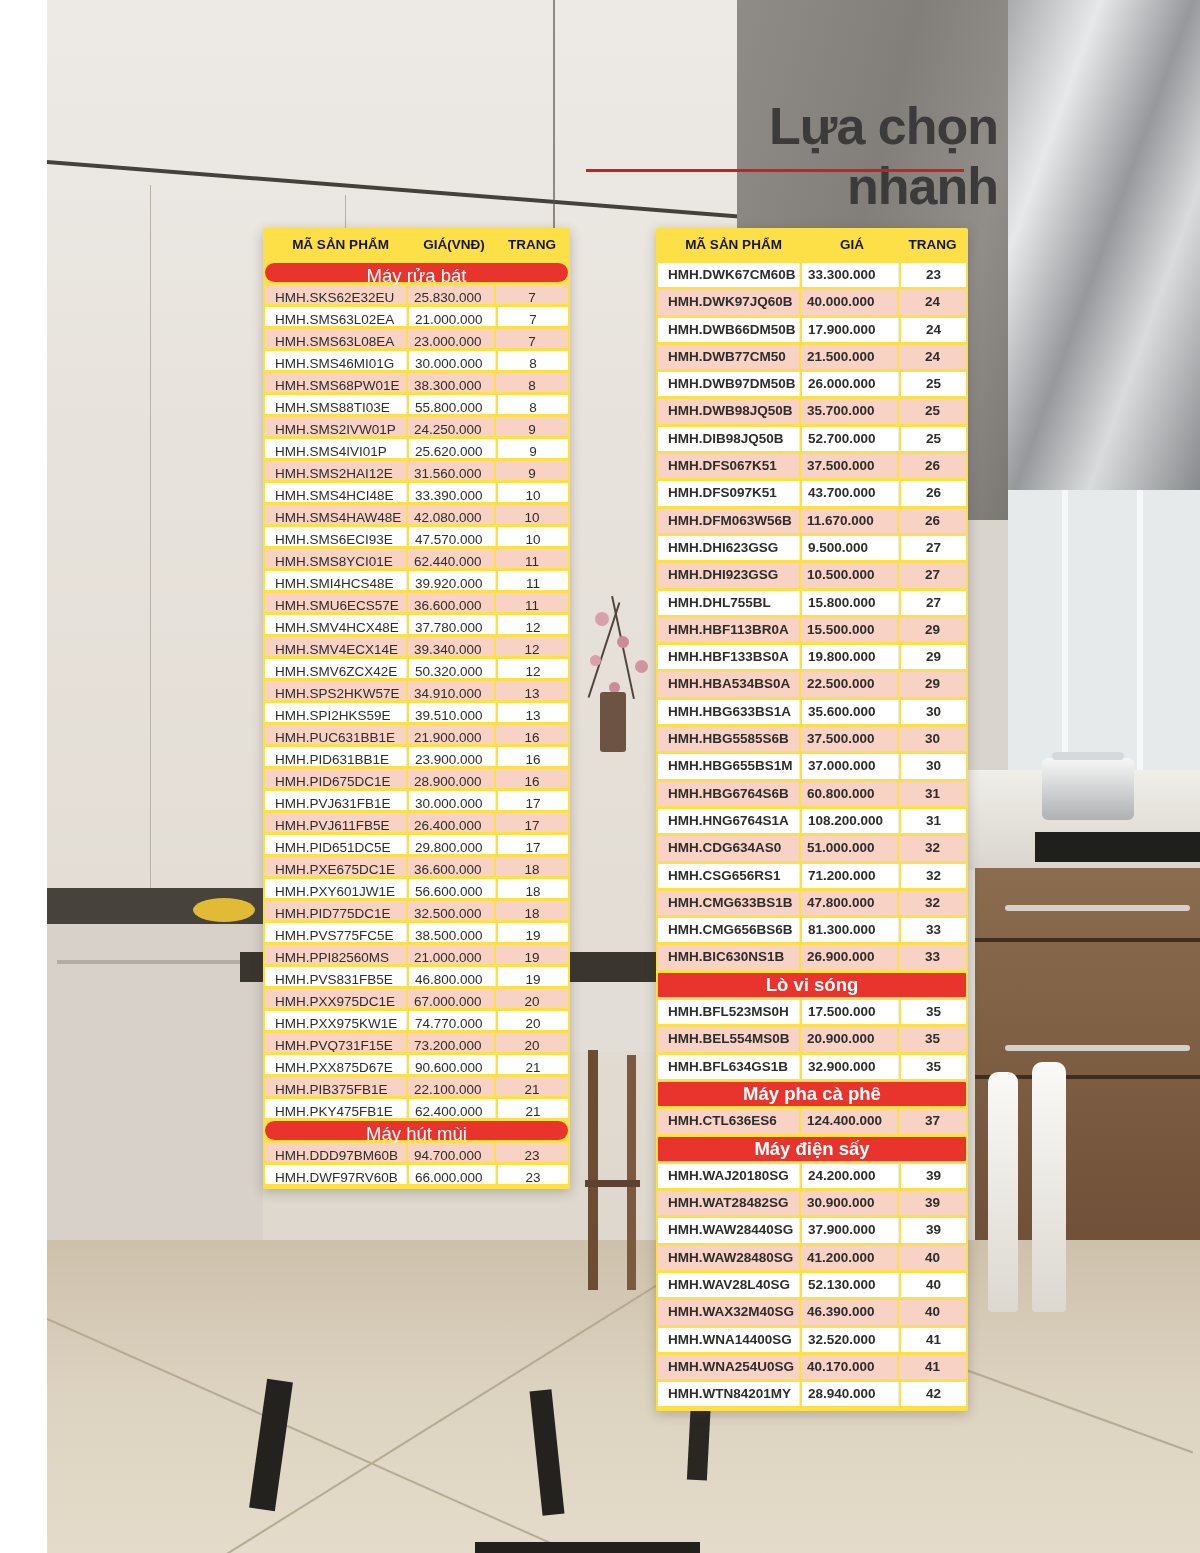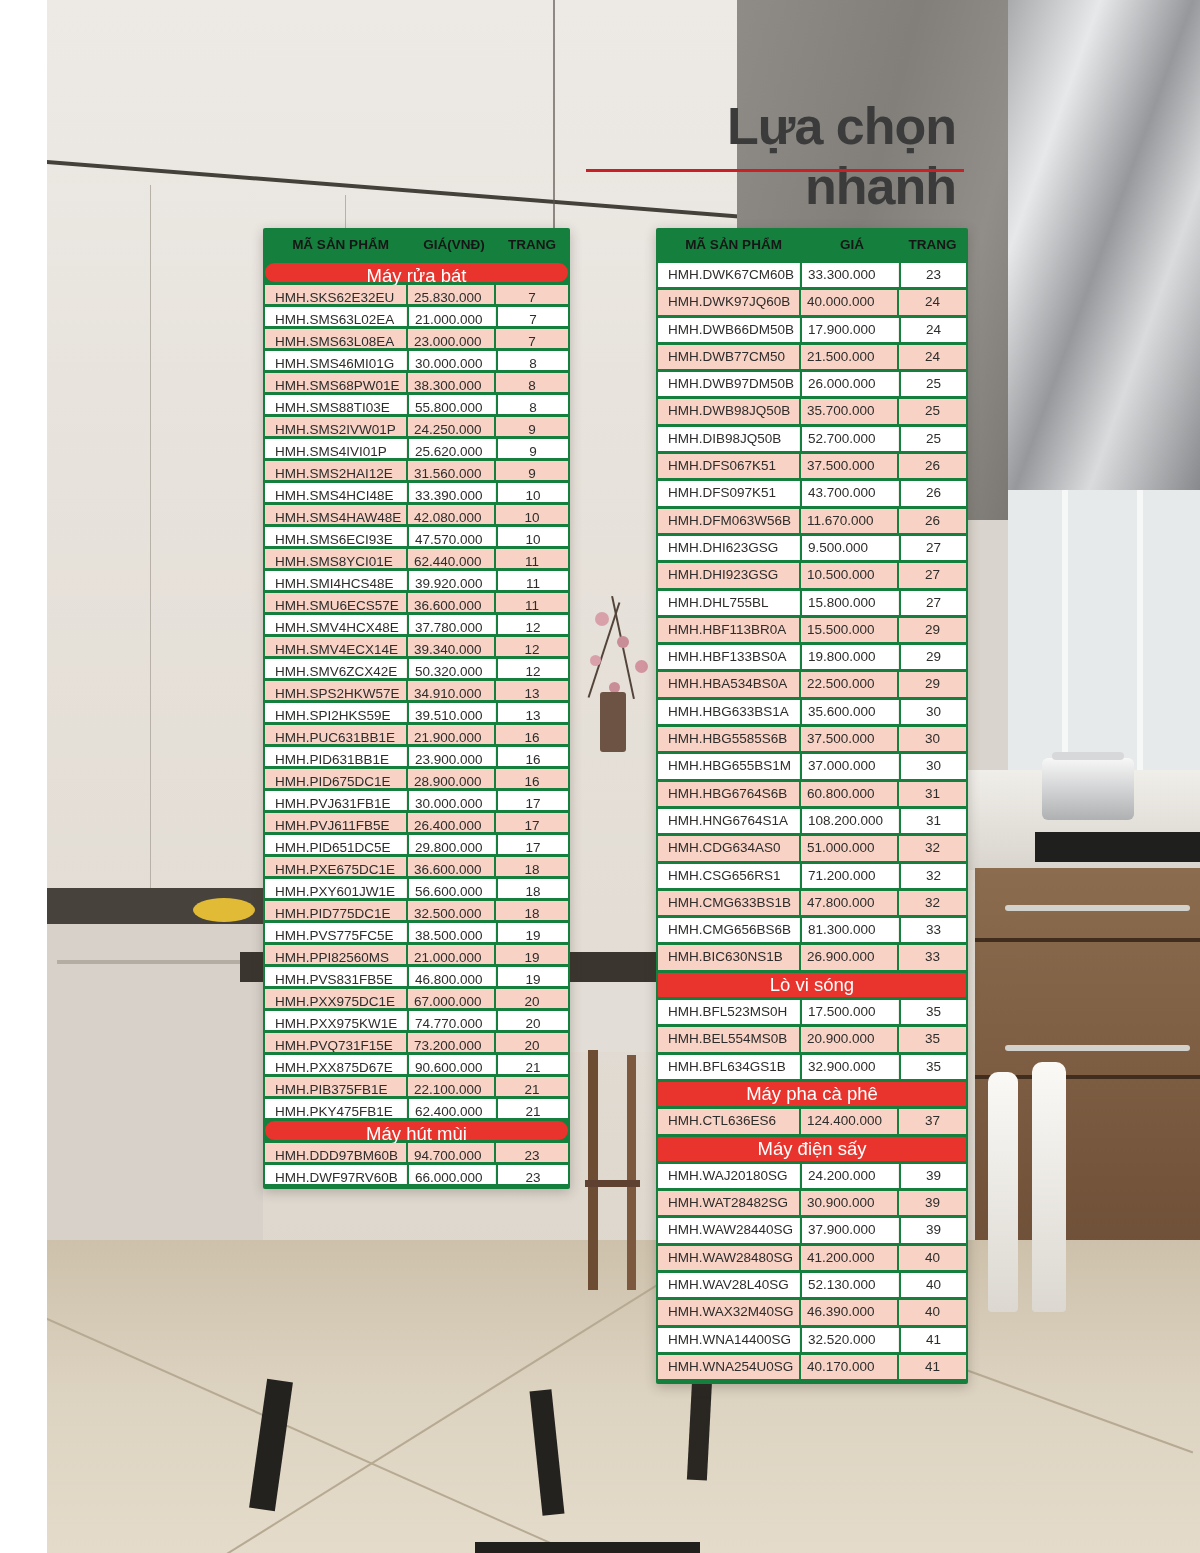--- a/index.html
+++ b/index.html
@@ -6,36 +6,36 @@
   body{width:1200px;height:1553px;position:relative;overflow:hidden;background:#ffffff;
        font-family:"Liberation Sans","DejaVu Sans",sans-serif;}
   .page{position:absolute;inset:0;}
 
   
   .photo{position:absolute;left:47px;top:0;width:1153px;height:1553px;overflow:hidden;
          background:linear-gradient(180deg,#edeae6 0%,#e7e2db 30%,#e3ddd5 60%,#ddd6cc 85%);}
   .ph{position:absolute;}
 
   
-  .title{position:absolute;left:576px;top:96px;width:380px;text-align:right;
+  .title{position:absolute;left:618px;top:96px;width:380px;text-align:right;
          font-size:52px;font-weight:700;color:#3b3b3b;letter-spacing:-1px;z-index:5;}
   .title-underline{position:absolute;left:586px;top:169px;width:378px;height:3px;z-index:5;}
 
   
-  .card{position:absolute;top:228px;background:#15803d;padding:2px;border-radius:2px;
+  .card{position:absolute;top:228px;background:#fde047;padding:2px;border-radius:2px;
         box-shadow:0 3px 12px rgba(60,50,40,.28);z-index:4;}
   .card.tbl-left{left:263px;width:303px;}
   .card.tbl-right{left:656px;width:308px;}
 
   .thead{display:flex;height:30px;line-height:30px;margin-bottom:3px;}
   .hcell{font-weight:700;font-size:13.5px;color:#161616;text-align:center;}
 
   .row{display:flex;margin-bottom:3px;}
   .tbl-left .row,.tbl-left .section{height:19px;line-height:25.4px;border-radius:11px;}
-  .tbl-right .row,.tbl-right .section{height:24.3px;line-height:24.3px;}
+  .tbl-right .row,.tbl-right .section{height:24.3px;line-height:24.3px;font-weight:bold;}
   .tbl-left .thead{height:30px;line-height:30px;}
   .tbl-right .thead{height:30px;line-height:30px;}
 
   .cell{font-size:13.5px;color:#2e2d2b;white-space:nowrap;overflow:hidden;}
   .c0{padding-left:10px;}
   .c1{padding-left:6px;}
   .c2{text-align:center;flex:1;}
   .tbl-left  .c0{width:131px;margin-right:2px;}
   .tbl-left  .c1{width:80px;margin-right:2px;}
   .tbl-right .c0{width:131px;margin-right:2px;}
@@ -515,15 +515,20 @@
       <div class="row plain">
         <div class="cell c0">HMH.WNA14400SG</div>
         <div class="cell c1">32.520.000</div>
         <div class="cell c2">41</div>
       </div>
       <div class="row pink">
         <div class="cell c0">HMH.WNA254U0SG</div>
         <div class="cell c1">40.170.000</div>
         <div class="cell c2">41</div>
       </div>
+      <div class="row plain">
+        <div class="cell c0">HMH.WTN84201MY</div>
+        <div class="cell c1">28.940.000</div>
+        <div class="cell c2">42</div>
+      </div>
     </div>
 
 </div>
 
 </body></html>

